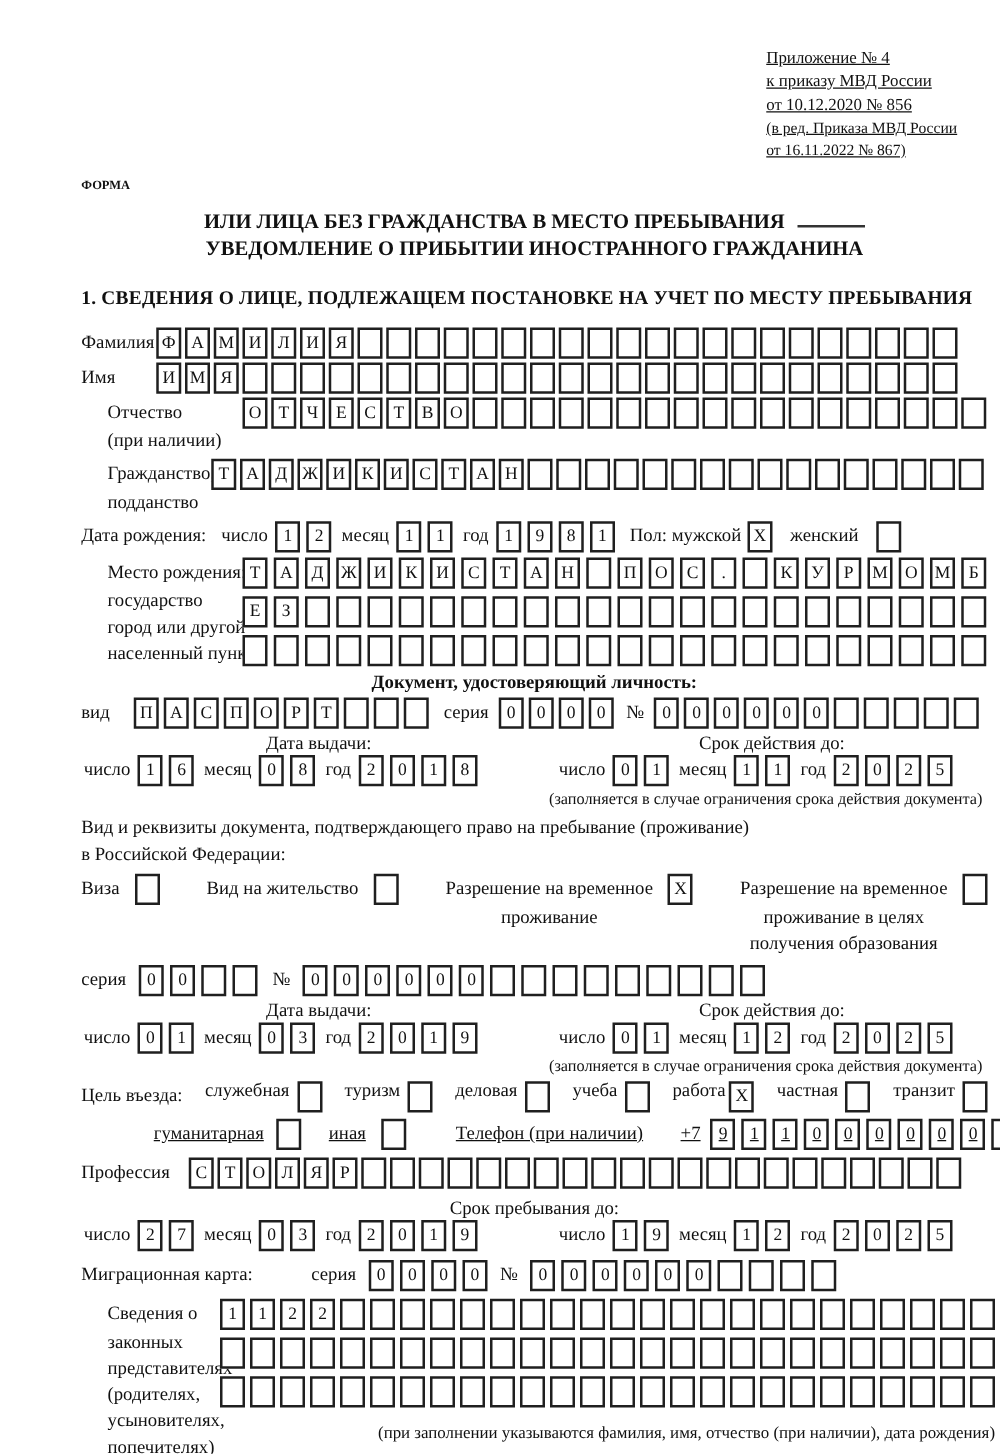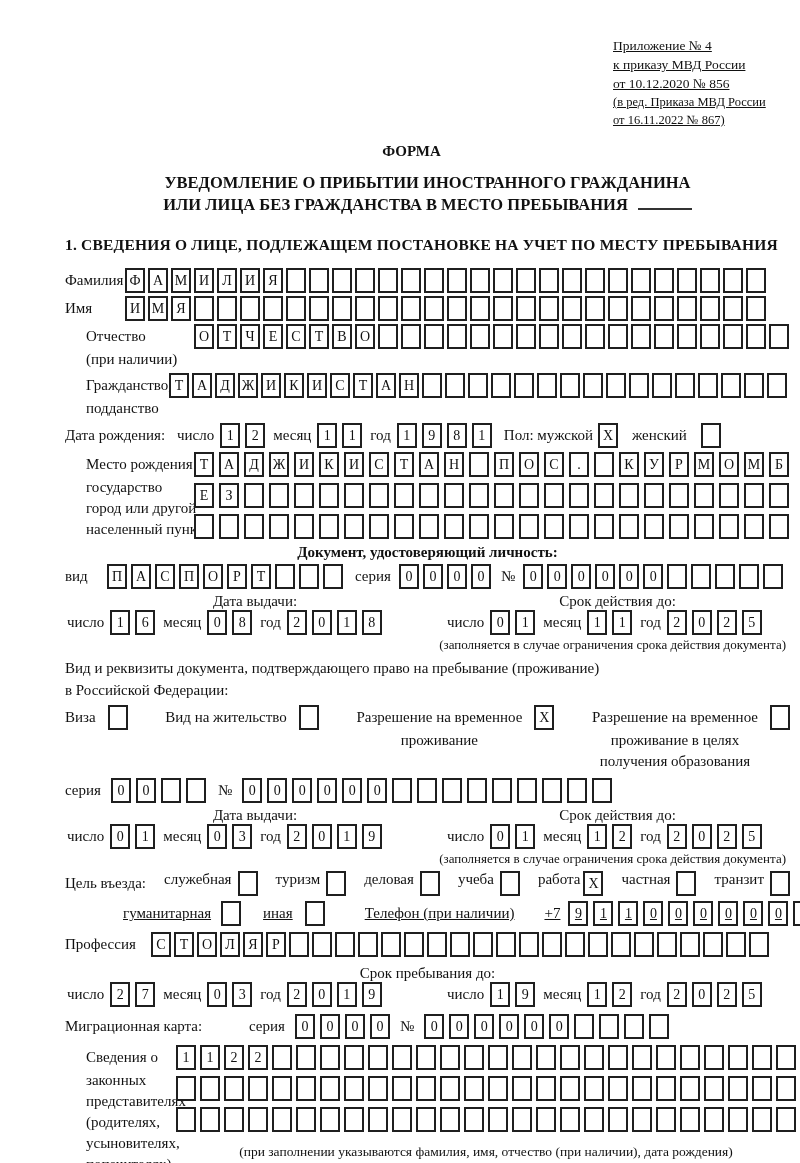--- a/index.html
+++ b/index.html
@@ -13,21 +13,21 @@
   .page {
     width:800px; height:1163px;
     padding:36px 10px 0 65px;
     overflow:hidden;
     position:relative;
   }
   
   .hdr-block { margin-left:548px; width:180px;text-decoration:underline; }
   .hdr-line { font-size:13.5px; line-height:19px; white-space:nowrap; }
   .hdr-line.small { font-size:12.5px; line-height:18px; }
-  .forma { text-align:center; padding-right:32px; font-weight:bold; font-size:15px; margin-top:14px; }
+  .forma { text-align:left; padding-right:32px; font-weight:bold; font-size:10px; margin-top:14px; }
   
   .title { text-align:center; font-weight:bold; font-size:16.5px; line-height:22px; margin-top:12px; }
   .blank-line { display:inline-block; width:54px; border-bottom:2px solid #333; height:14px; margin-left:10px; }
   .sec-heading { font-weight:bold; font-size:15.5px; margin-top:20px; letter-spacing:0.2px; }
   
   .form { margin-top:14px; }
   .row { display:flex; align-items:center; margin-bottom:3px; }
   .row.top { align-items:flex-start; }
   .lbl { font-size:15px; white-space:nowrap; }
   .lbl-col { display:flex; flex-direction:column; flex:none;margin-left:21px; }
@@ -58,39 +58,39 @@
   .opt { display:flex; align-items:flex-start; gap:12px; }
   .opt .lbl { line-height:25px; }
   .optlines { display:flex; flex-direction:column; text-align:center; }
   .optlines .lbl { line-height:21px; }
   .optlines .lbl:first-child { line-height:25px; }
   
   .purpose { display:flex; justify-content:space-between; align-items:center; margin-top:4px; }
   .pair { display:flex; align-items:flex-start; gap:6px; }
   .purpose2 { display:flex; align-items:center; margin-top:5px; padding-left:58px;text-decoration:underline; }
   
-  .reps-note { font-size:13.5px; margin-top:6px; text-align:center; }
+  .reps-note { font-size:13.5px; margin-top:6px; text-align:right; }
 </style>
 </head>
 <body>
 
 <div class="page">
 
   <div class="hdr-block">
     <div class="hdr-line">Приложение № 4</div>
     <div class="hdr-line">к приказу МВД России</div>
     <div class="hdr-line">от 10.12.2020 № 856</div>
     <div class="hdr-line small">(в ред. Приказа МВД России</div>
     <div class="hdr-line small">от 16.11.2022 № 867)</div>
   </div>
   <div class="forma">ФОРМА</div>
 
   <div class="title">
+    <div><span>ИЛИ ЛИЦА БЕЗ ГРАЖДАНСТВА В МЕСТО ПРЕБЫВАНИЯ</span><span class="blank-line"></span></div>
     <div>УВЕДОМЛЕНИЕ О ПРИБЫТИИ ИНОСТРАННОГО ГРАЖДАНИНА</div>
-    <div><span>ИЛИ ЛИЦА БЕЗ ГРАЖДАНСТВА В МЕСТО ПРЕБЫВАНИЯ</span><span class="blank-line"></span></div>
   </div>
 
   <div class="sec-heading">1. СВЕДЕНИЯ О ЛИЦЕ, ПОДЛЕЖАЩЕМ ПОСТАНОВКЕ НА УЧЕТ ПО МЕСТУ ПРЕБЫВАНИЯ</div>
 
   <div class="form">
 
     <div class="row">
       <span class="lbl" style="width:60px;">Фамилия</span>
       <span class="boxes">
           <span class="cell">Ф</span>

